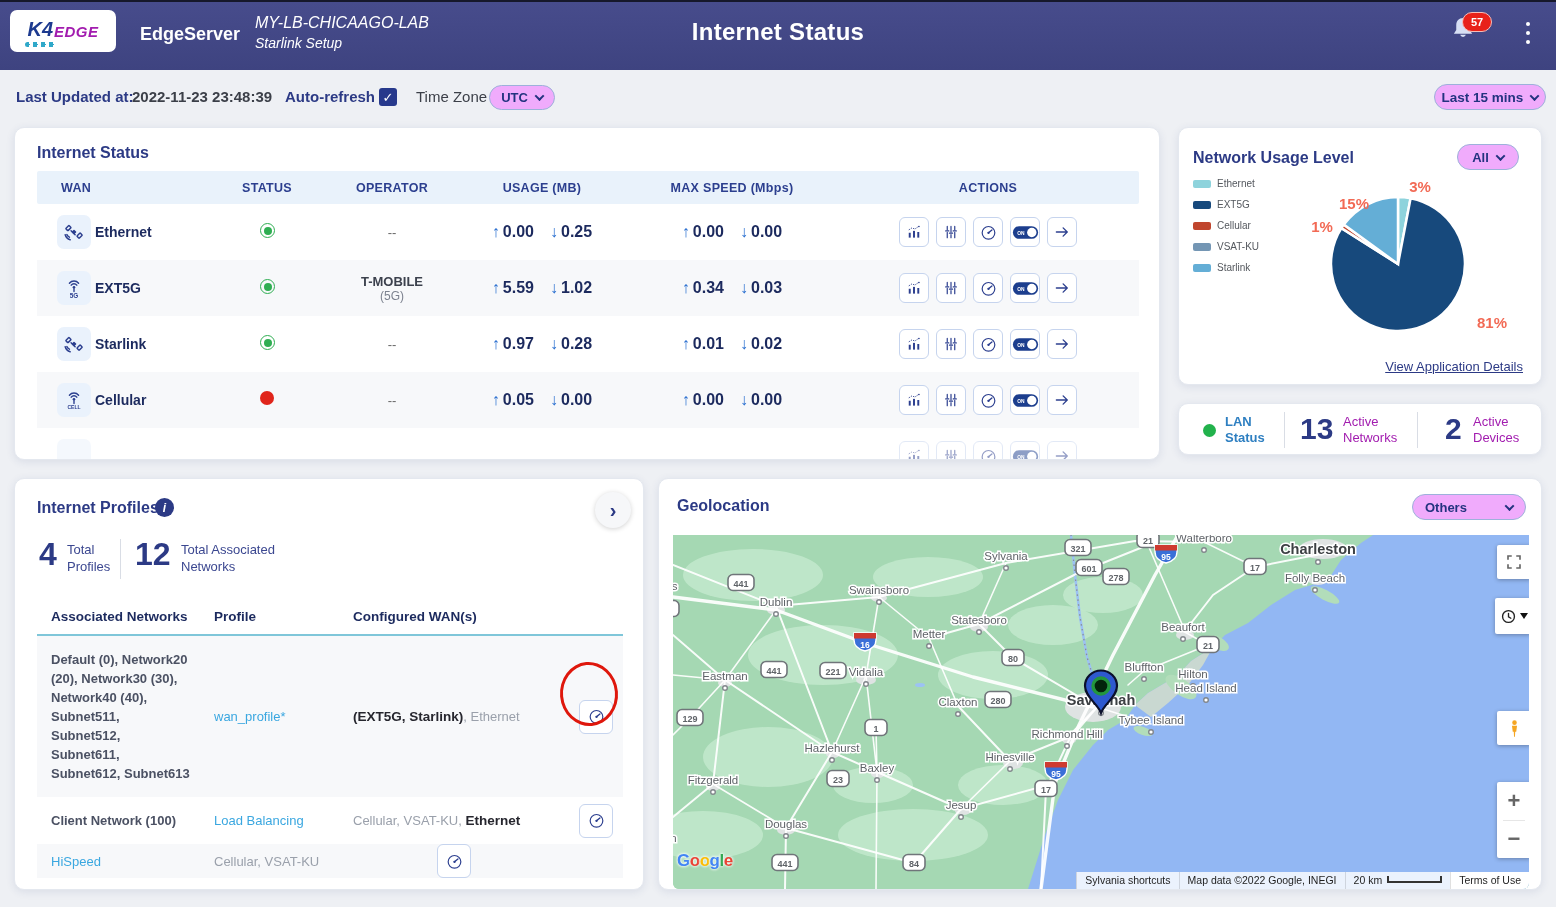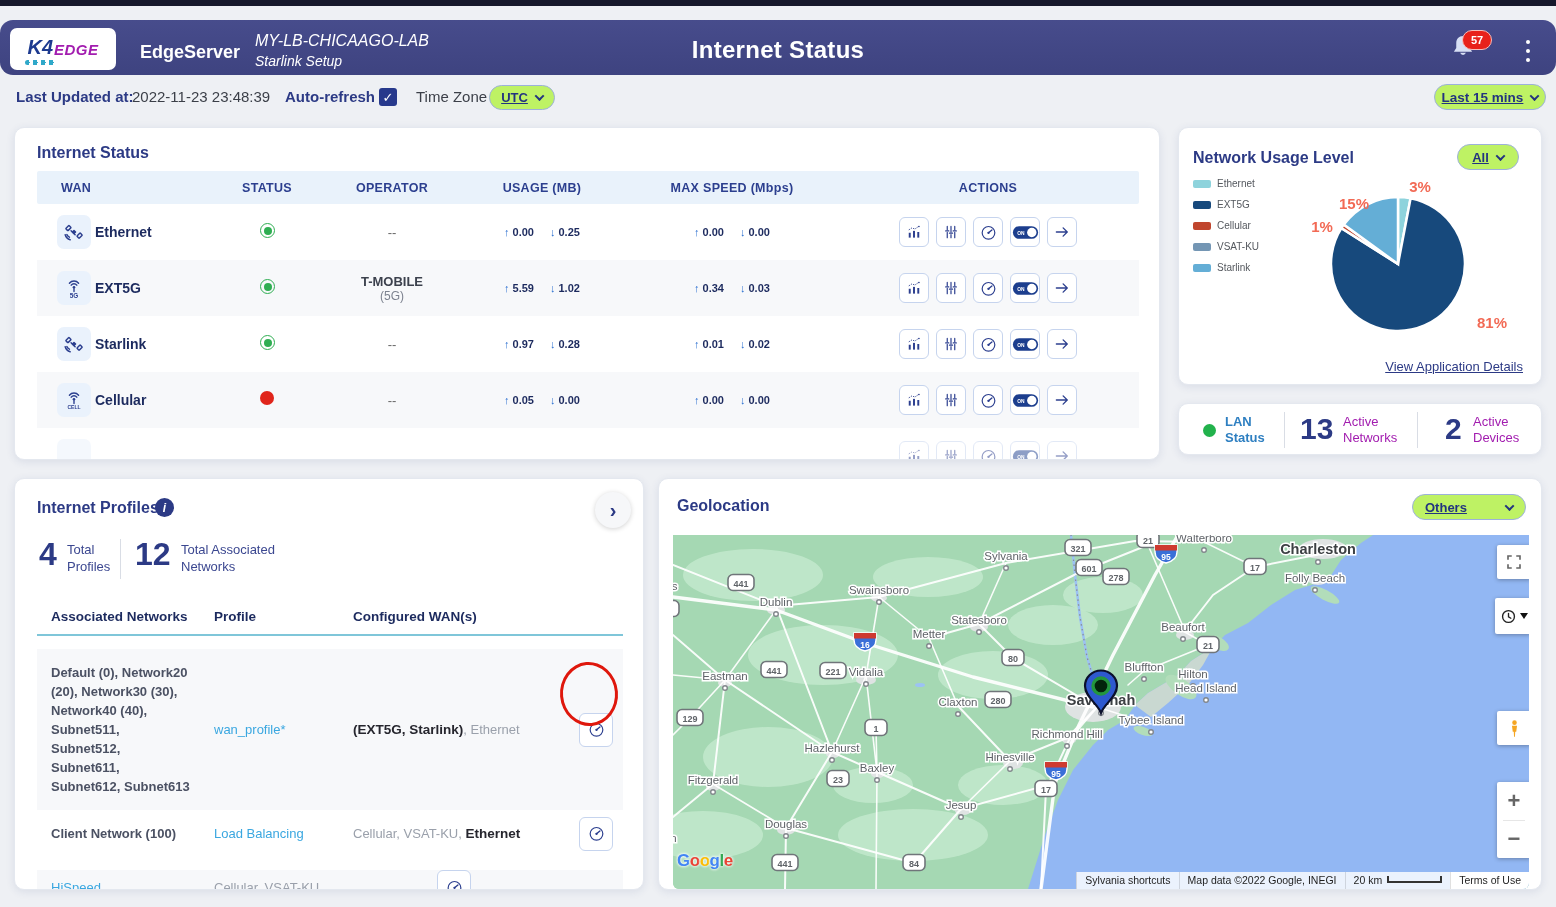--- a/index.html
+++ b/index.html
@@ -1,43 +1,43 @@
 <!DOCTYPE html>
 <html><head>
 <meta charset="utf-8">
 <style>
   * { margin:0; padding:0; box-sizing:border-box; }
   html,body { width:1556px; height:907px; font-family:"Liberation Sans", sans-serif; background:#eef0f4; overflow:hidden; }
   
   #topstrip { position:absolute; left:0; top:0; width:1556px; height:6px; background:#16182b; }
-  #header { position:absolute; left:0; top:20px; width:1556px; height:55px; background:linear-gradient(180deg,#474c8c,#3e4380); color:#fff;border-radius:13px; }
+  #header { position:absolute; left:0; top:2px; width:1556px; height:68px; background:linear-gradient(180deg,#474c8c,#3e4380); color:#fff; }
   #logo-box { position:absolute; left:10px; top:8px; width:106px; height:42px; background:#fff; border-radius:7px; display:flex; align-items:center; justify-content:center; gap:1px; }
   #logo-box .k4 { font-style:italic; font-weight:bold; font-size:20px; color:#1d3a8f; border-bottom:3px solid transparent; position:relative; }
   #logo-box .k4:after { content:""; position:absolute; left:-2px; bottom:-6px; width:30px; height:5px; background:
      radial-gradient(circle at 25% 50%, #2fa8c9 40%, transparent 41%) 0 0/8px 5px repeat-x; border-radius:3px; }
   #logo-box .edge { font-style:italic; font-weight:bold; font-size:15px; color:#a21caf; letter-spacing:.5px; }
   #app-name { position:absolute; left:140px; top:22px; font-size:18px; font-weight:bold; }
   #device-info { position:absolute; left:255px; top:10px; font-style:italic; line-height:21px; }
   #device-info .l1 { font-size:16px; }
   #device-info .l2 { font-size:14px; }
   #page-title { position:absolute; left:0; top:16px; width:1556px; text-align:center; font-size:24px; font-weight:600; letter-spacing:.3px; }
   #bell-wrap { position:absolute; left:1448px; top:12px; width:40px; height:40px; }
   #badge { position:absolute; left:14px; top:-2px; min-width:30px; height:20px; background:#e8211a; border-radius:10px; color:#fff; font-size:11px; font-weight:bold; display:flex; align-items:center; justify-content:center; border:1px solid #f5bdb9; }
   #kebab { position:absolute; left:1522px; top:20px; width:12px; display:flex; flex-direction:column; gap:5px; align-items:center; cursor:pointer; }
   #kebab i { width:4px; height:4px; border-radius:50%; background:#fff; }
   
   #toolbar { position:absolute; left:0; top:80px; width:1556px; height:36px; font-size:15px; }
   #toolbar .lbl { color:#2c3a85; font-weight:bold; }
-  #toolbar .val { color:#3b3f48; font-weight:400; }
+  #toolbar .val { color:#3b3f48; font-weight:700; }
   #lu-lbl { position:absolute; left:16px; top:8px; }
   #lu-val { position:absolute; left:132px; top:8px; }
   #ar-lbl { position:absolute; left:285px; top:8px; }
   #ar-box { position:absolute; left:379px; top:8px; width:18px; height:18px; background:#27398c; border-radius:3px; color:#fff; font-size:13px; display:flex; align-items:center; justify-content:center; cursor:pointer; }
   #tz-lbl { position:absolute; left:416px; top:8px; color:#3b3f48; }
-  .pill { display:flex; align-items:center; justify-content:center; gap:8px; background:#bef264; border:1.5px solid #9db1da; border-radius:15px; color:#23337f; font-weight:bold; font-size:13px; cursor:pointer;text-decoration:underline; }
+  .pill { display:flex; align-items:center; justify-content:center; gap:8px; background:#f0abfc; border:1.5px solid #9db1da; border-radius:15px; color:#23337f; font-weight:bold; font-size:13px; cursor:pointer; }
   #tz-pill { position:absolute; left:489px; top:5px; width:66px; height:25px; }
   #range-pill { position:absolute; left:1434px; top:4px; width:112px; height:26px; font-size:13.5px; }
   .chev { width:7px; height:7px; border-right:2px solid #23337f; border-bottom:2px solid #23337f; transform:rotate(45deg) translate(-1px,-1px); }
   
   .card { position:absolute; background:#fff; border:1px solid #e4e8ef; border-radius:10px; box-shadow:0 2px 8px rgba(40,60,120,.10); }
   .card-title { color:#2c3a85; font-weight:bold; font-size:16px; }
   
   #card-wan { left:14px; top:127px; width:1146px; height:333px; overflow:hidden; }
   #wan-title { position:absolute; left:22px; top:16px; }
   .wan-grid { display:grid; grid-template-columns:58px 112px 120px 130px 170px 210px 1fr; align-items:center; }
@@ -49,21 +49,21 @@
   .wan-row:nth-child(even) { background:#f7f8fa; }
   .wan-icon { width:34px; height:34px; margin-left:20px; background:#eaf2fc; border-radius:7px; display:flex; align-items:center; justify-content:center; }
   .wan-name { font-size:14px; font-weight:bold; color:#1c2a5e; }
   .cell-c { text-align:center; }
   .st-up { display:inline-block; width:15px; height:15px; border:1.5px solid #2fae52; border-radius:50%; position:relative; }
   .st-up:after { content:""; position:absolute; left:3.3px; top:3.3px; width:8px; height:8px; background:#2fae52; border-radius:50%; }
   .st-down { display:inline-block; width:14px; height:14px; background:#e0251b; border-radius:50%; }
   .op-main { font-size:13px; font-weight:bold; color:#3c414d; }
   .op-sub { font-size:12px; color:#7c828f; }
   .op-dash { font-size:13px; color:#666; }
-  .ud { font-size:11px; font-weight:bold; color:#1c2a5e; display:flex; justify-content:center; gap:16px; }
+  .ud { font-size:16px; font-weight:bold; color:#1c2a5e; display:flex; justify-content:center; gap:16px; }
   .ud .arr { color:#2a6fd0; font-weight:bold; margin-right:3px; }
   .actions { display:flex; justify-content:center; gap:7px; }
   .abtn { width:30px; height:30px; background:#fff; border:1px solid #c6d4ee; border-radius:6px; display:flex; align-items:center; justify-content:center; cursor:pointer; }
   .partial { opacity:.5; }
   
   #card-usage { left:1178px; top:127px; width:364px; height:258px; }
   #usage-title { position:absolute; left:14px; top:21px; }
   #usage-pill { position:absolute; right:22px; top:16px; width:62px; height:26px; }
   #legend { position:absolute; left:14px; top:50px; display:flex; flex-direction:column; gap:10px; }
   .lg-item { display:flex; align-items:center; gap:6px; }
@@ -83,21 +83,21 @@
   #prof-title { position:absolute; left:22px; top:20px; }
   #prof-info { position:absolute; left:140px; top:19px; width:19px; height:19px; border-radius:50%; background:#2c3a85; color:#fff; font-size:12px; font-weight:bold; display:flex; align-items:center; justify-content:center; font-style:italic; }
   #prof-next { position:absolute; left:580px; top:13px; width:36px; height:36px; border-radius:50%; background:#f6f7f9; box-shadow:0 1px 5px rgba(0,0,0,.18); color:#2c3a85; font-size:20px; font-weight:bold; display:flex; align-items:center; justify-content:center; cursor:pointer; }
   .stat-big { position:absolute; font-size:32px; font-weight:bold; color:#2c3a85; top:57px; }
   .stat-sub { position:absolute; font-size:13px; line-height:17px; color:#3b4790; top:62px; }
   #prof-head { position:absolute; left:22px; top:130px; width:586px; display:grid; grid-template-columns:163px 139px 284px; font-size:13.5px; font-weight:bold; color:#1c2a5e; }
   #prof-head div { padding-left:14px; }
   #prof-line { position:absolute; left:22px; top:155px; width:586px; height:2px; background:#7fc6d9; }
   #prof-body { position:absolute; left:22px; top:157px; width:586px; }
   .prow { display:grid; grid-template-columns:163px 139px 230px 1fr; align-items:center; }
-  .prow.hl { background:#f7f8fa;margin-top:13px; }
+  .prow.hl { background:#f7f8fa; }
   .pnet { padding:14px 10px 14px 14px; font-size:13px; font-weight:bold; color:#4b5163; line-height:19px; }
   .plink { font-size:13px; color:#3aa7e0; cursor:pointer; padding-left:14px; }
   .pwans { font-size:13px; padding-left:14px; }
   .pwans .seg-strong { color:#26262e; font-weight:bold; font-size:13.5px; }
   .pwans .seg-dim { color:#9aa0ab; }
   .pbtn-cell { display:flex; justify-content:center; }
   .pbtn { width:34px; height:34px; background:#fff; border:1px solid #c6d4ee; border-radius:6px; display:flex; align-items:center; justify-content:center; cursor:pointer; }
   #red-circle { position:absolute; left:545px; top:183px; width:58px; height:64px; border:3px solid #df170c; border-radius:50%; transform:rotate(-5deg); pointer-events:none; }
   
   #card-geo { left:658px; top:478px; width:884px; height:412px; }

